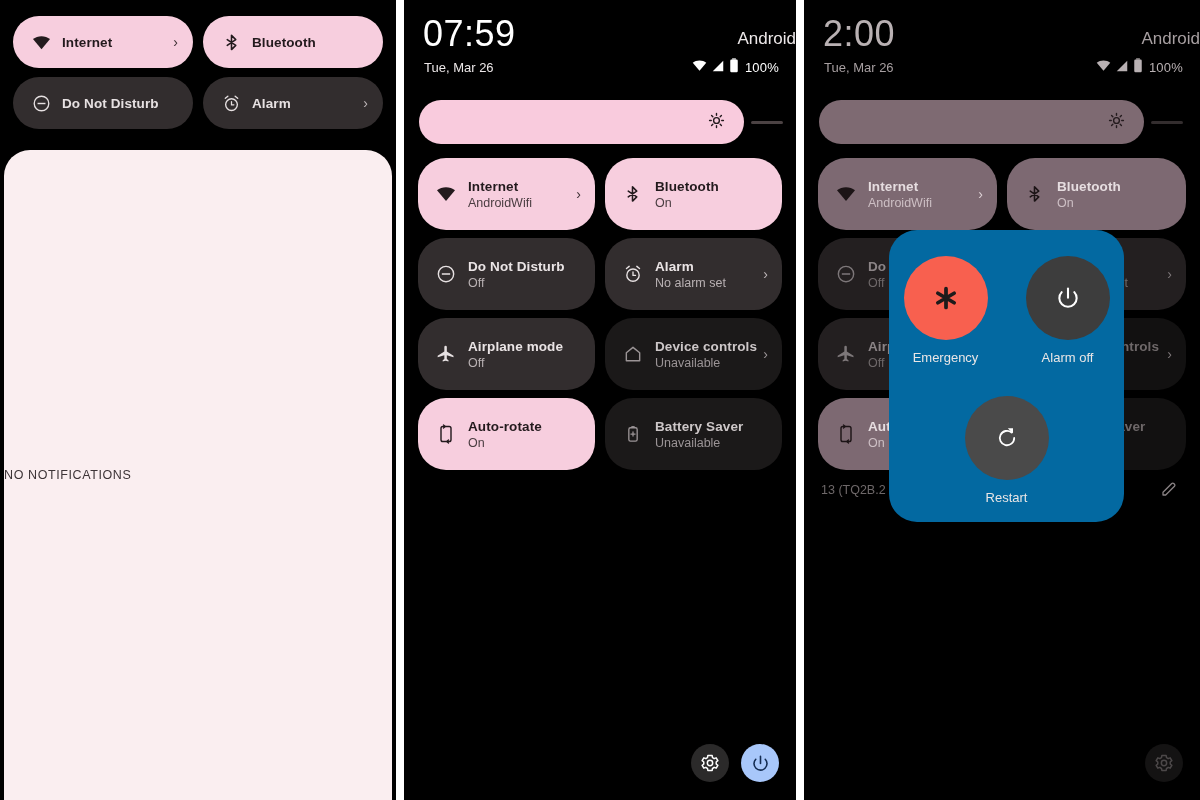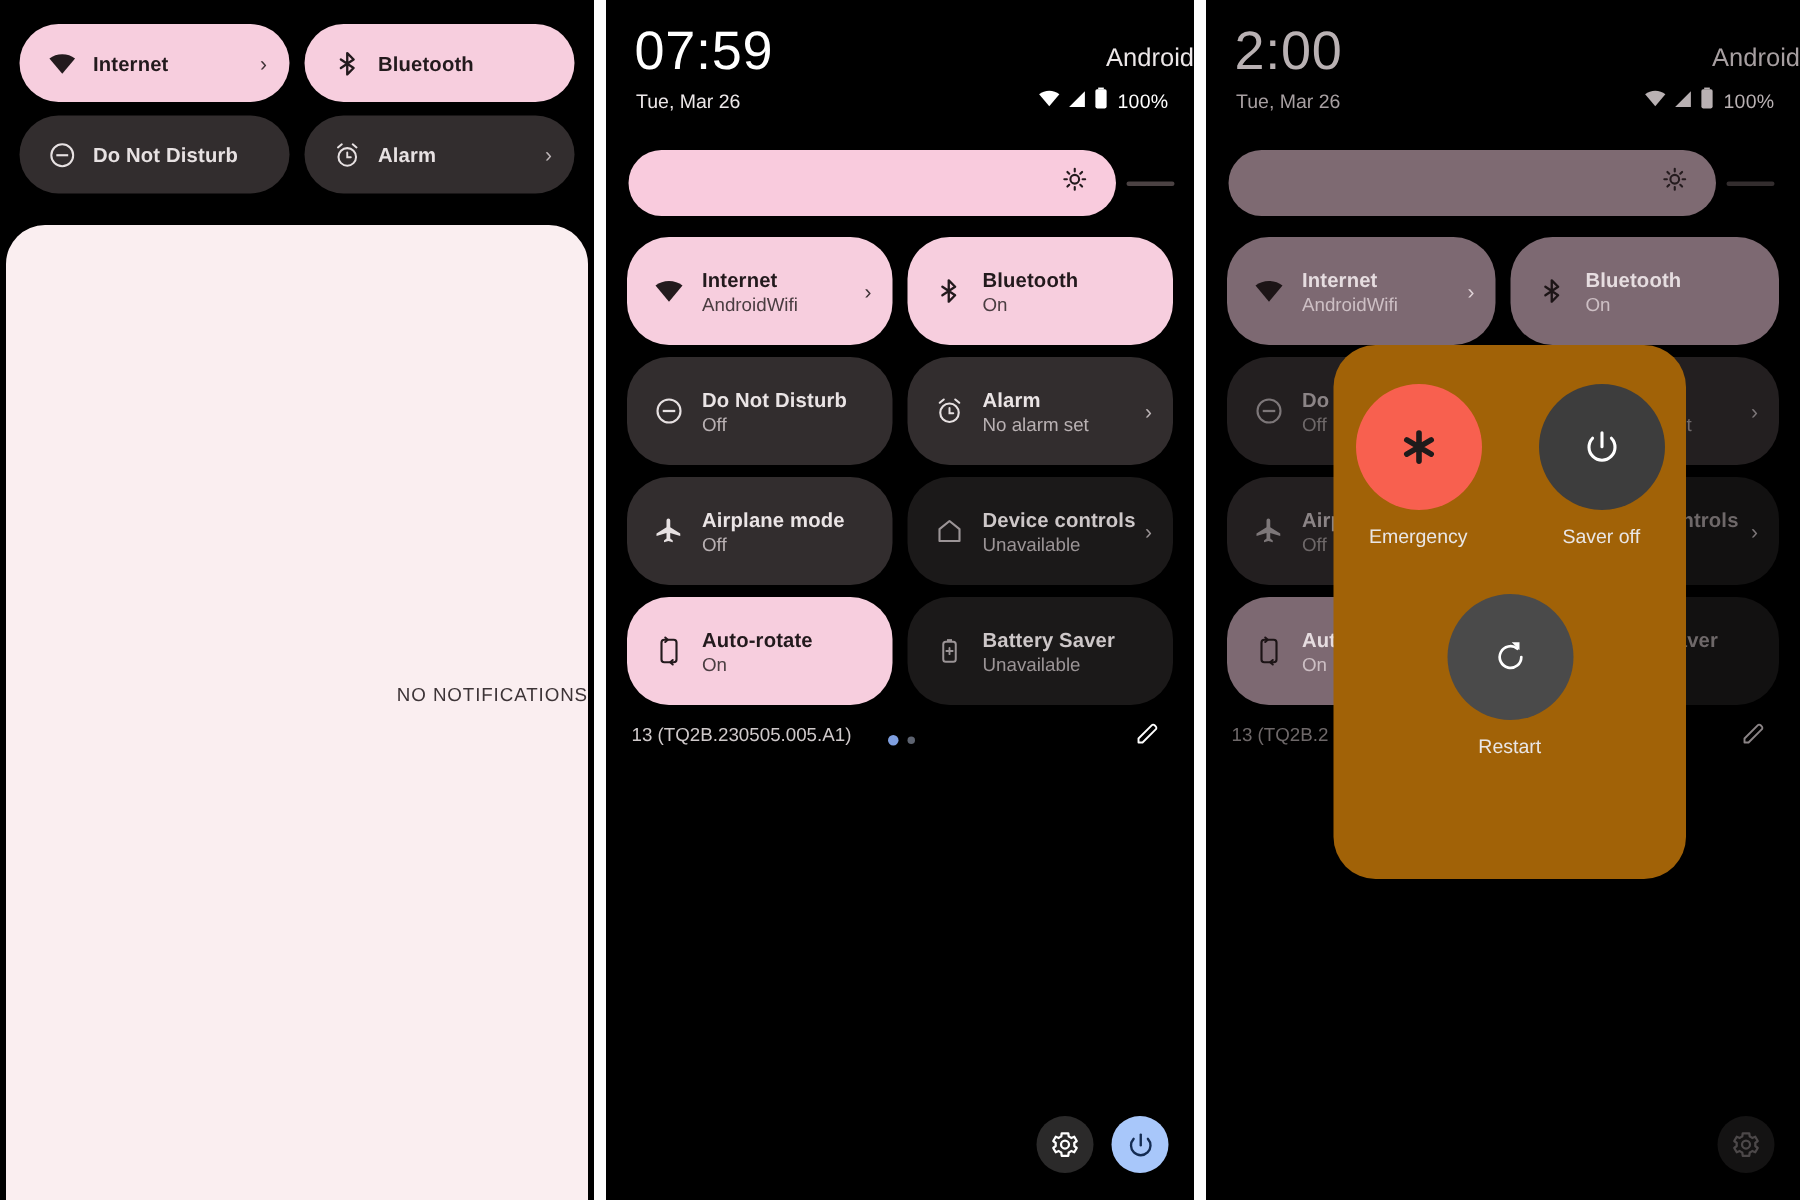--- a/index.html
+++ b/index.html
@@ -37,22 +37,22 @@
   .p1-tile .chev { position: absolute; right: 15px; top: 50%; transform: translateY(-50%); font-size: 14px; }
   .p1-tile.on .chev { color: #3f3236; }
   .p1-tile.off .chev { color: #bdb5b7; }
 
   
   .p1-shade {
     position: absolute; left: 4px; top: 150px; right: 4px; bottom: -30px;
     background: #faeef0; border-radius: 26px 26px 0 0;
   }
   .p1-shade .nonotif {
-    position: absolute; left: 0; right: 0; top: 306px;
-    text-align: right; font-size: 12.5px; letter-spacing: .6px;
+    position: absolute; left: 0; right: 0; top: 318px;
+    text-align: left; font-size: 12.5px; letter-spacing: .6px;
     color: #3d3437; font-weight: 500;
   }
 
   
   .qs { position: absolute; inset: 0; }
   .qs-head { position: absolute; left: 0; right: 0; top: 0; height: 92px; }
   .qs-time { position: absolute; left: 19px; top: 16px; font-size: 36px; font-weight: 400; letter-spacing: .5px; line-height: 1; }
   .qs-date { position: absolute; left: 20px; top: 60px; font-size: 13px; font-weight: 500; }
   .qs-carrier { position: absolute; right: 0; top: 29px; font-size: 17px; }
   .qs-status { position: absolute; right: 17px; top: 58px; display: flex; align-items: center; gap: 4px; font-size: 13px; }
@@ -90,22 +90,22 @@
   .qs-dots i { display: block; width: 7px; height: 7px; border-radius: 50%; }
   .qs-dots i.d2 { width: 5px; height: 5px; }
   .qs-pencil { position: absolute; right: 22px; top: 2px; }
 
   
   .qs-bottom { position: absolute; right: 17px; bottom: 18px; display: flex; gap: 12px; align-items: center; }
   .rbtn { width: 38px; height: 38px; border-radius: 50%; display: flex; align-items: center; justify-content: center; }
 
   
   .pwr-dialog {
-    position: absolute; left: 85px; top: 230px; width: 235px; height: 356px;
-    background: #a16207; border-radius: 28px;
+    position: absolute; left: 85px; top: 230px; width: 235px; height: 292px;
+    background: #0369a1; border-radius: 28px;
   }
   .pwr-row { position: absolute; left: 0; right: 0; display: flex; justify-content: center; gap: 38px; }
   .pwr-item { width: 84px; display: flex; flex-direction: column; align-items: center; }
   .pwr-circle { width: 84px; height: 84px; border-radius: 50%; display: flex; align-items: center; justify-content: center; }
   .pwr-label { margin-top: 10px; font-size: 13px; color: #e9e6e6; white-space: nowrap; }
 </style>
 </head>
 <body>
 
 <div class="stage">
@@ -315,32 +315,20 @@
           </span>
           <span class="txt">
             <span class="t1" style="color:#cdc7c8">Battery Saver</span>
             <span class="t2" style="color:#9b9496">Unavailable</span>
           </span>
           <span class="chev"></span>
         </div>
 
       </div>
 
-      <div class="qs-foot">
-        <div class="qs-build" style="color:#cfc9ca">13 (TQ2B.230505.005.A1)</div>
-        <div class="qs-dots">
-          <i class="d1" style="background:#7f9fe0"></i>
-          <i class="d2" style="background:#5d6370"></i>
-        </div>
-        <div class="qs-pencil">
-          <svg width="18" height="18" viewBox="0 0 24 24">
-              <path fill="none" stroke="#ffffff" stroke-width="1.7" stroke-linejoin="round" d="M4 20h3.6L19.3 8.3a1.8 1.8 0 0 0 0-2.6l-1-1a1.8 1.8 0 0 0-2.6 0L4 16.4V20z"></path>
-            </svg>
-        </div>
-      </div>
 
       <div class="qs-bottom">
         <div class="rbtn" style="background:#2b2a2a">
           <svg width="20" height="20" viewBox="0 0 24 24">
               <path fill="none" stroke="#ffffff" stroke-width="1.8" d="M12 15.2a3.2 3.2 0 1 0 0-6.4 3.2 3.2 0 0 0 0 6.4z"></path>
               <path fill="none" stroke="#ffffff" stroke-width="1.8" stroke-linejoin="round" d="M19.4 13.2a7.6 7.6 0 0 0 0-2.4l2-1.6-2-3.4-2.4 1a7.6 7.6 0 0 0-2-1.2L14.6 3H9.4l-.4 2.6a7.6 7.6 0 0 0-2 1.2l-2.4-1-2 3.4 2 1.6a7.6 7.6 0 0 0 0 2.4l-2 1.6 2 3.4 2.4-1a7.6 7.6 0 0 0 2 1.2L9.4 21h5.2l.4-2.6a7.6 7.6 0 0 0 2-1.2l2.4 1 2-3.4-2-1.6z"></path>
             </svg>
         </div>
         <div class="rbtn" style="background:#a8c7fa">
           <svg width="19" height="19" viewBox="0 0 24 24">
@@ -544,21 +532,21 @@
             <div class="pwr-label">Emergency</div>
           </div>
 
           <div class="pwr-item">
             <div class="pwr-circle" style="background:#3d3d3d">
               <svg width="26" height="26" viewBox="0 0 24 24">
                 <path fill="none" stroke="#ffffff" stroke-width="1.9" stroke-linecap="round" d="M12 3.2v8.6"></path>
                 <path fill="none" stroke="#ffffff" stroke-width="1.9" stroke-linecap="round" d="M17.8 6.6a8 8 0 1 1-11.6 0"></path>
               </svg>
             </div>
-            <div class="pwr-label">Saver off</div>
+            <div class="pwr-label">Alarm off</div>
           </div>
 
         </div>
 
         <div class="pwr-row" style="top:166px;justify-content:center;">
           <div class="pwr-item">
             <div class="pwr-circle" style="background:#4a4a4a">
               <svg width="24" height="24" viewBox="0 0 24 24">
                 <path fill="none" stroke="#ffffff" stroke-width="1.8" stroke-linecap="round" d="M19.2 12a7.2 7.2 0 1 1-2.6-5.5"></path>
                 <path fill="#ffffff" d="M12.8 2.2h5.2v5.2l-5.2-5.2z"></path>

